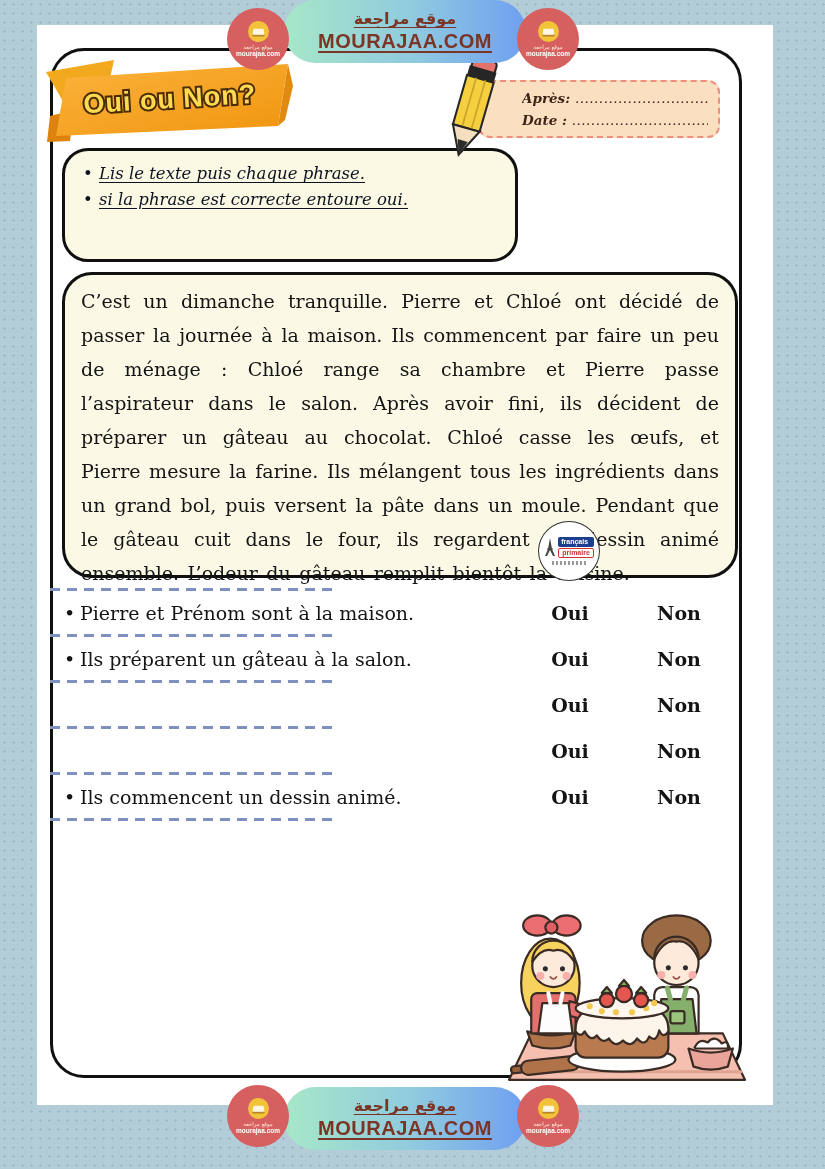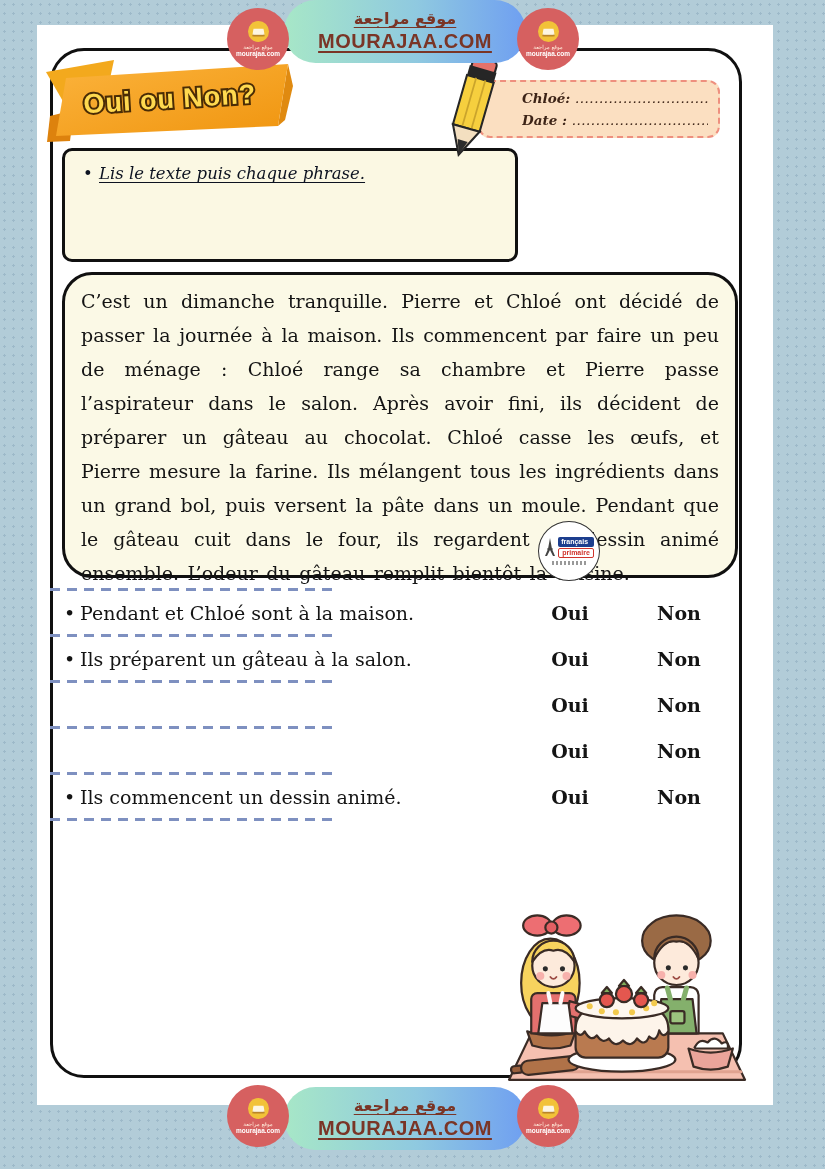--- a/index.html
+++ b/index.html
@@ -45,21 +45,21 @@
   .namebox{ position:absolute; left:478px; top:80px; width:242px; height:58px;
     background:#fbdfc1; border:2px dashed #ee8f7e; border-radius:12px;
     padding:8px 10px 6px 42px; z-index:21;
     display:flex; flex-direction:column; justify-content:center; gap:4px; }
   .nline{ font-size:13.5px; font-style:italic; font-weight:bold; color:#3d2417;
     white-space:nowrap; overflow:hidden; line-height:1.3; }
   .nline .dots{ font-weight:normal; letter-spacing:.5px; }
 
   
   .instructions{ position:absolute; left:62px; top:148px; width:456px; height:114px;
-    background:#fbf8e3; border:3px solid #101010; border-radius:10px;
+    background:#fbf8e3; border:3px solid #101010; border-radius:26px;
     padding:10px 28px 8px 16px; z-index:15; }
   .instr-item{ position:relative; padding-left:18px; font-style:italic; font-size:16.5px;
     line-height:1.55; color:#0d1321; text-decoration:underline; text-underline-offset:3px; }
   .instr-item::before{ content:"•"; position:absolute; left:2px; top:0; text-decoration:none; color:#0d1321; }
 
   
   .reading{ position:absolute; left:62px; top:272px; width:676px; height:306px;
     background:#fbf9e6; border:3px solid #101010; border-radius:30px;
     padding:9px 16px; z-index:10; }
   .reading p{ font-size:19px; line-height:34px; color:#141414; text-align:justify; word-spacing:2.5px; }
@@ -138,31 +138,32 @@
     <rect x="8" y="2" width="28" height="14" rx="4" fill="#e5726a" stroke="#262626" stroke-width="2.4"></rect>
     <rect x="6" y="13" width="32" height="12" fill="#262626"></rect>
     <rect x="6" y="25" width="32" height="59" fill="#f6cf3e" stroke="#262626" stroke-width="2.4"></rect>
     <line x1="17" y1="25" x2="17" y2="84" stroke="#caa42c" stroke-width="2"></line>
     <line x1="28" y1="25" x2="28" y2="84" stroke="#caa42c" stroke-width="2"></line>
     <polygon points="6,84 38,84 22,116" fill="#f3dfc0" stroke="#262626" stroke-width="2.4"></polygon>
     <polygon points="16,99 28,99 22,116" fill="#2c2c2c"></polygon>
   </svg>
   <div class="namebox">
     <div class="nline">
-      <span>Chloé:</span>
+      <span>Après:</span>
       <span class="dots">..........................................</span>
     </div>
     <div class="nline">
       <span>Date :</span>
       <span class="dots">..............................................</span>
     </div>
   </div>
 
   <div class="instructions">
     <div class="instr-item">Lis le texte puis chaque phrase.</div>
+    <div class="instr-item">si la phrase est correcte entoure oui.</div>
   </div>
 
   <div class="reading">
     <p>C’est un dimanche tranquille. Pierre et Chloé ont décidé de passer la journée à la maison. Ils commencent par faire un peu de ménage : Chloé range sa chambre et Pierre passe l’aspirateur dans le salon. Après avoir fini, ils décident de préparer un gâteau au chocolat. Chloé casse les œufs, et Pierre mesure la farine. Ils mélangent tous les ingrédients dans un grand bol, puis versent la pâte dans un moule. Pendant que le gâteau cuit dans le four, ils regardent un dessin animé ensemble. L’odeur du gâteau remplit bientôt la cuisine.</p>
     <div class="stamp">
       <div class="stamp-row">
         <svg width="12" height="20" viewBox="0 0 12 20">
           <polygon points="6,1 8,12 11,19 9,19 6,13 3,19 1,19 4,12" fill="#444"></polygon>
           <line x1="3" y1="12" x2="9" y2="12" stroke="#444" stroke-width="1"></line>
         </svg>
@@ -171,21 +172,21 @@
           <div class="stamp-chip2">primaire</div>
         </div>
       </div>
       <div class="stamp-foot"></div>
     </div>
   </div>
 
   <div class="questions">
     <div class="qline"></div>
     <div class="qrow">
-      <span class="qtext">Pendant et Chloé sont à la maison.</span>
+      <span class="qtext">Pierre et Prénom sont à la maison.</span>
       <span class="qchoice oui">Oui</span>
       <span class="qchoice non">Non</span>
     </div>
     <div class="qline"></div>
     <div class="qrow">
       <span class="qtext">Ils préparent un gâteau à la salon.</span>
       <span class="qchoice oui">Oui</span>
       <span class="qchoice non">Non</span>
     </div>
     <div class="qline"></div>

